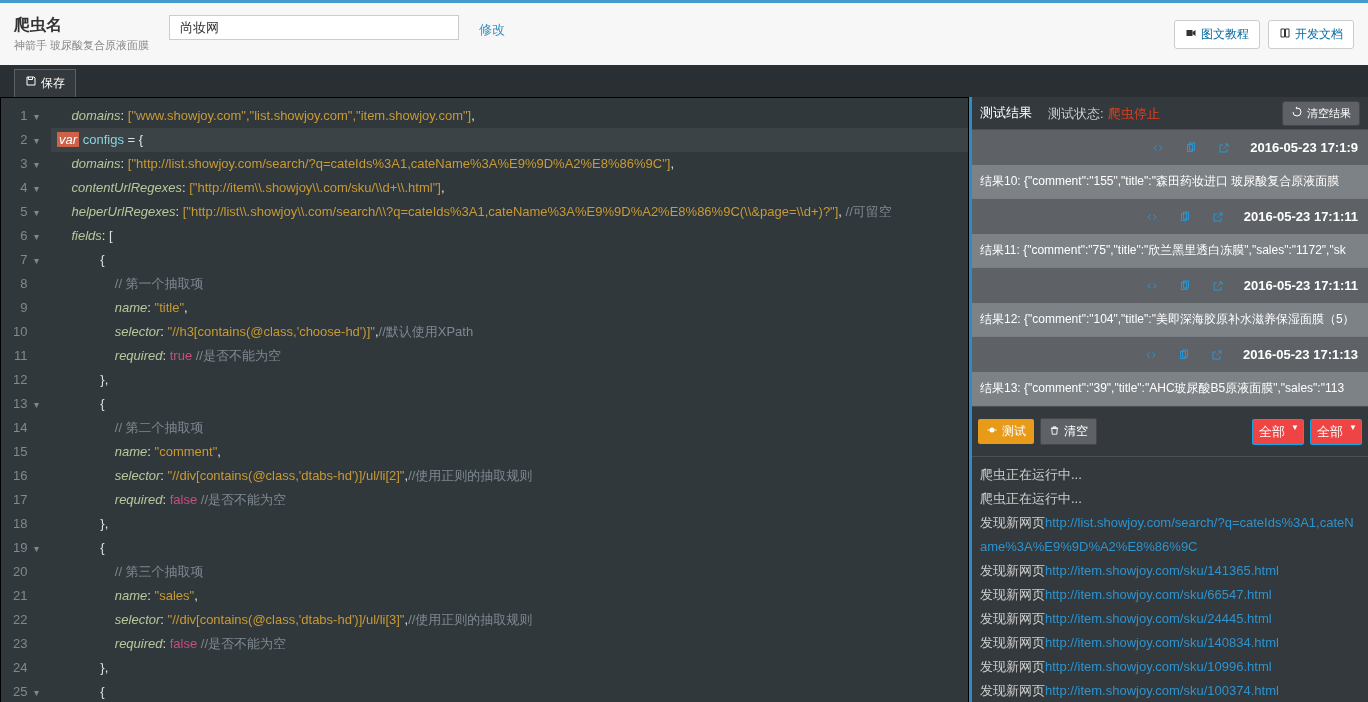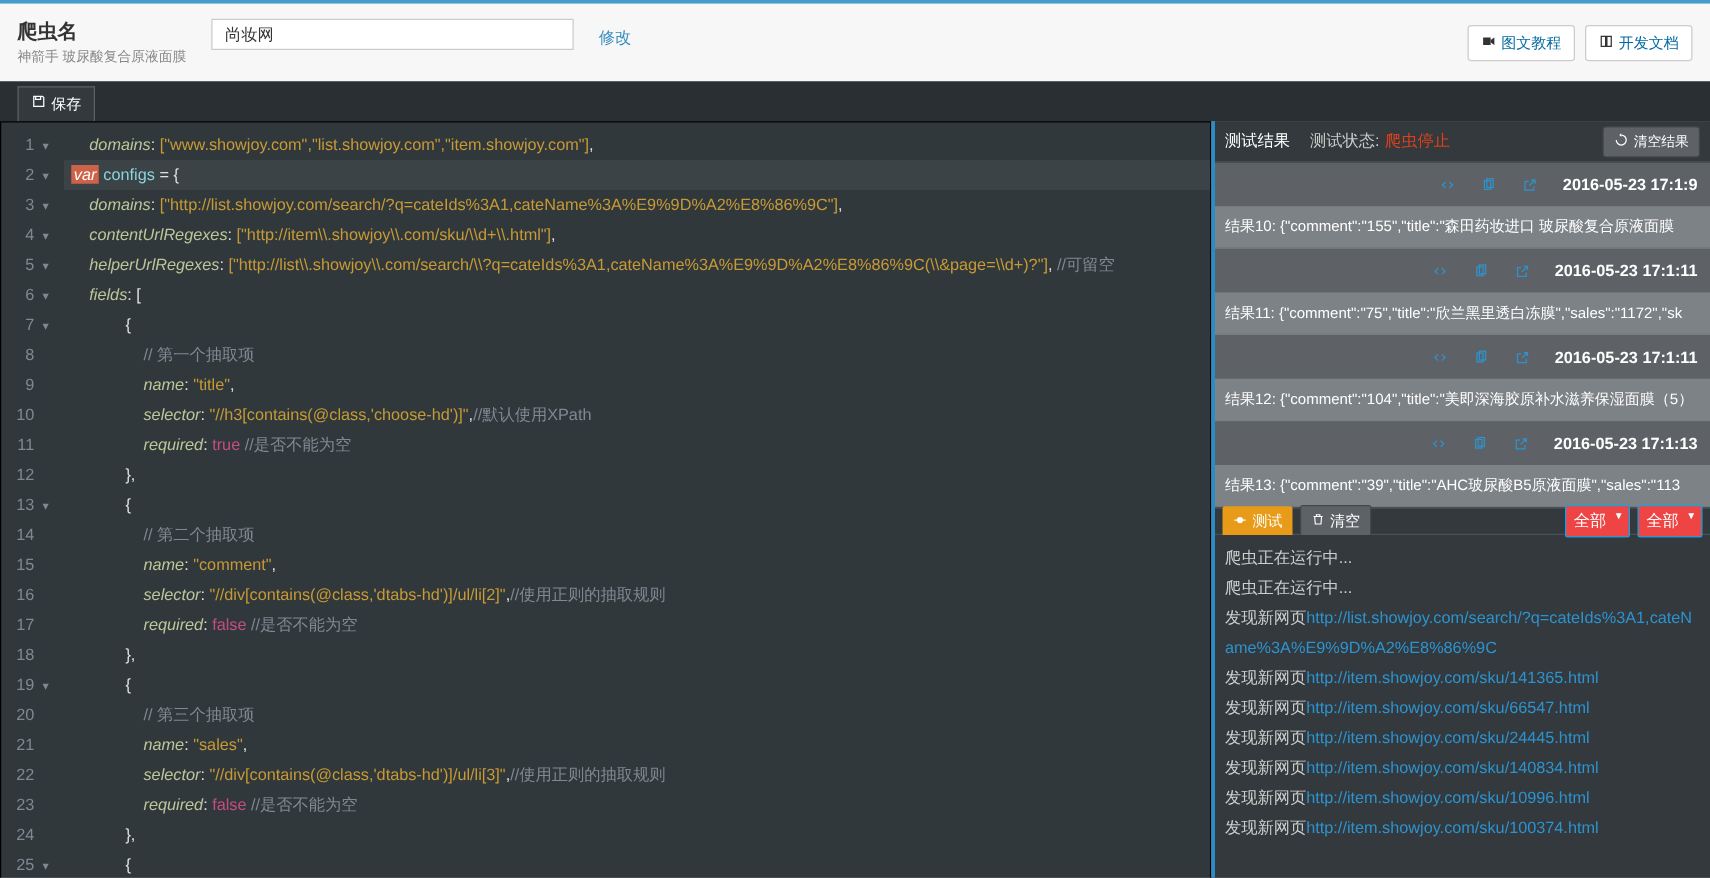--- a/index.html
+++ b/index.html
@@ -47,21 +47,21 @@
 .clear-btn { background: #5e6266; color: #fff; border: 1px solid #44484b; border-radius: 3px; padding: 4px 8px; font-size: 11px; display: flex; align-items: center; gap: 4px; cursor: pointer; }
 
 .results { height: 276px; overflow: hidden; }
 .res-block { border-bottom: 1px solid #7a7e82; }
 .res-meta { height: 35px; display: flex; align-items: center; justify-content: flex-end; padding: 0 10px; gap: 19px; }
 .res-meta .ts { color: #fff; font-size: 13px; font-weight: bold; }
 .mini-ico { width: 14px; height: 14px; display: inline-flex; align-items: center; justify-content: center; }
 .mini-ico svg { width: 12px; height: 12px; }
 .res-txt { background: #7d8286; color: #fff; font-size: 12px; padding: 8px 8px; white-space: nowrap; overflow: hidden; }
 
-.log-hdr { background: #33393c; height: 22px; display: flex; align-items: center; padding: 0 6px; gap: 6px; border-top: 1px solid #4b5054; border-bottom: 1px solid #4b5054; }
+.log-hdr { background: #33393c; height: 51px; display: flex; align-items: center; padding: 0 6px; gap: 6px; border-top: 1px solid #4b5054; border-bottom: 1px solid #4b5054; }
 .test-btn { background: #e89b18; color: #fff; border: none; border-radius: 2px; padding: 4px 8px; font-size: 12px; display: flex; align-items: center; gap: 4px; cursor: pointer; }
 .clear2-btn { background: #5e6266; color: #fff; border: 1px solid #44484b; border-radius: 2px; padding: 4px 8px; font-size: 12px; display: flex; align-items: center; gap: 4px; cursor: pointer; }
 .select { background: #ef4444; color: #fff; border: 1px solid #0ea5e9; border-radius: 2px; padding: 3px 18px 3px 6px; font-size: 13px; position: relative; }
 .select::after { content: "▼"; position: absolute; right: 4px; font-size: 8px; color: #fff; }
 
 .logs { flex: 1; background: #33393c; padding: 6px 8px; overflow: hidden; font-size: 13px; line-height: 24px; }
 .log-line { color: #cfcfcf; white-space: nowrap; overflow: hidden; }
 .log-line a { color: #2d93cf; text-decoration: none; }
 .log-line.wrap { white-space: normal; word-break: break-all; }
 

